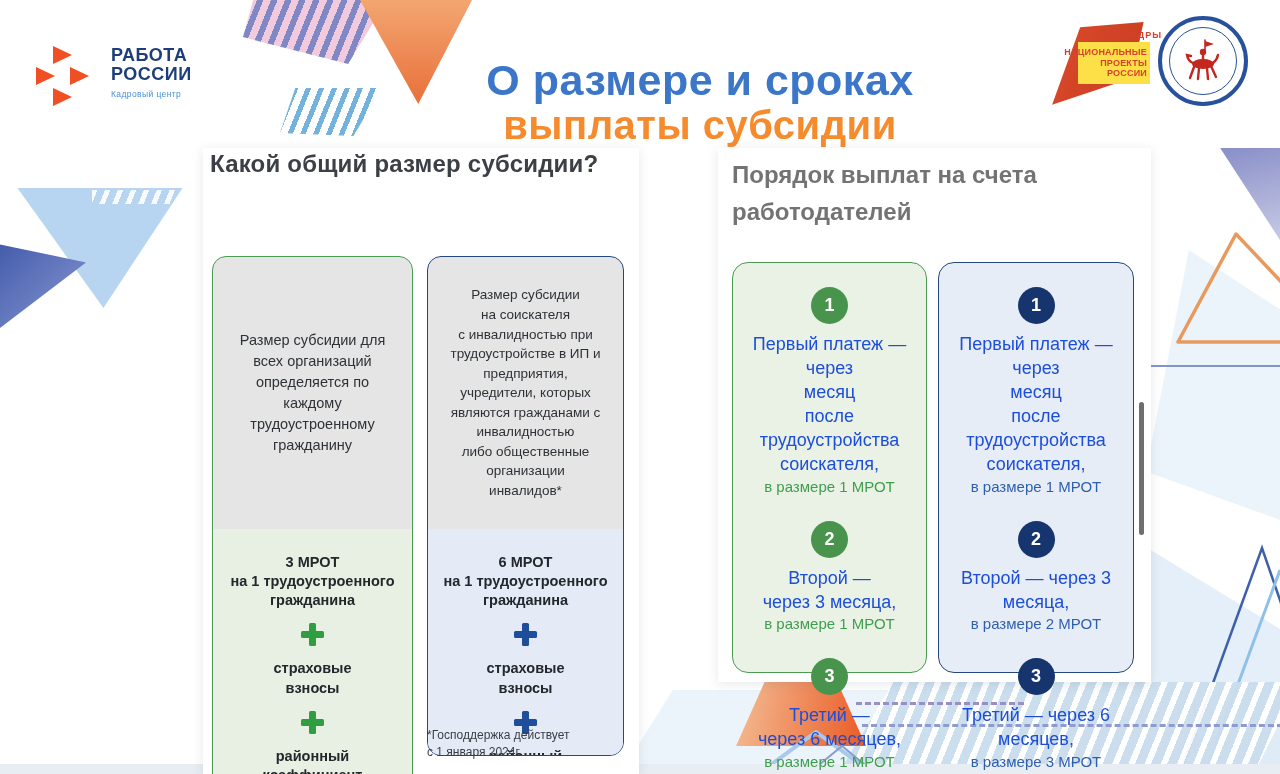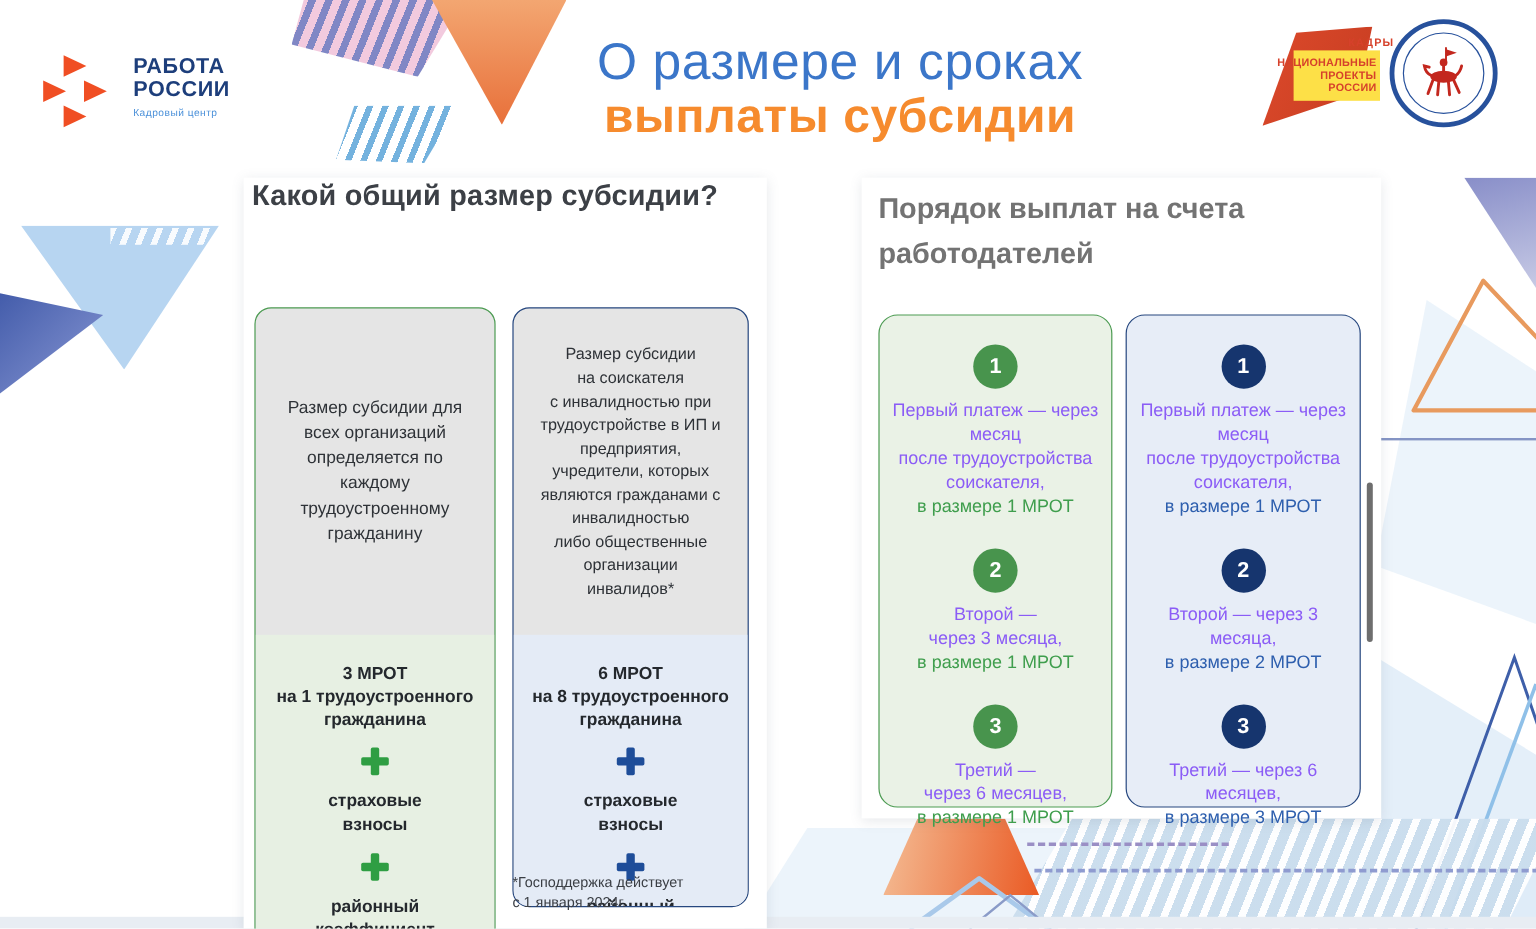--- a/index.html
+++ b/index.html
@@ -51,21 +51,21 @@
   .brand-arrows i{position:absolute;width:0;height:0;border-top:9px solid transparent;
     border-bottom:9px solid transparent;border-left:19px solid #f04e23;}
   .brand-arrows .a1{left:17px;top:0;}
   .brand-arrows .a2{left:0;top:21px;}
   .brand-arrows .a3{left:34px;top:21px;}
   .brand-arrows .a4{left:17px;top:42px;}
   .brand-name{font-size:18px;font-weight:800;color:#1d3e7b;line-height:1.08;letter-spacing:.5px;}
   .brand-sub{font-size:8.5px;color:#4a90d9;margin-top:4px;letter-spacing:.4px;}
 
   .title-block{left:430px;top:30px;width:540px;text-align:center;}
-  .title-1{font-size:43px;font-weight:400;color:#3b76c9;letter-spacing:.5px;line-height:1.05;}
+  .title-1{font-size:43px;font-weight:700;color:#3b76c9;letter-spacing:.5px;line-height:1.05;margin-top:28px;}
   .title-2{font-size:40px;font-weight:800;color:#f68b2e;letter-spacing:.5px;line-height:1.1;}
 
   .np-logo{left:1046px;top:22px;width:122px;height:88px;}
   .np-shape{position:absolute;left:0;top:0;width:100%;height:100%;
     background:linear-gradient(115deg,#dd4a2b,#c23a20);
     clip-path:polygon(5% 94%,28% 6%,80% 0,70% 64%);}
   .np-tag{position:absolute;right:6px;top:8px;font-size:9px;font-weight:800;color:#d6412b;letter-spacing:1px;}
   .np-box{position:absolute;left:32px;top:20px;width:66px;height:38px;background:#fde047;
     display:flex;flex-direction:column;align-items:flex-end;justify-content:center;padding:2px 3px;}
   .np-box div{font-size:9px;font-weight:800;color:#d6412b;line-height:1.18;letter-spacing:.2px;}
@@ -105,21 +105,21 @@
 
   
   .pay-card{position:absolute;border-radius:16px;box-sizing:border-box;padding:24px 10px 0;
     display:flex;flex-direction:column;gap:24px;text-align:center;}
   .pay-card.green{left:732px;top:262px;width:195px;height:411px;background:#eaf2e6;border:1.4px solid #4c9b52;}
   .pay-card.blue {left:938px;top:262px;width:196px;height:411px;background:#e7edf7;border:1.4px solid #26477f;}
   .step-badge{width:37px;height:37px;border-radius:50%;margin:0 auto 9px;display:flex;
     align-items:center;justify-content:center;color:#fff;font-size:18px;font-weight:700;}
   .pay-card.green .step-badge{background:#48944d;}
   .pay-card.blue  .step-badge{background:#16356e;}
-  .step-text{font-size:15px;line-height:1.33;color:#8b5cf6;white-space:pre-line;}
+  .step-text{font-size:18px;line-height:1.33;color:#1d4ed8;white-space:pre-line;}
   .step-hl{font-size:15px;line-height:1.33;white-space:pre-line;}
   .pay-card.green .step-hl{color:#3f9e4d;}
   .pay-card.blue  .step-hl{color:#2e5fae;}
 
   
   .scrollbar-thumb{left:1139px;top:402px;width:5px;height:133px;background:#6e6e6e;border-radius:3px;z-index:9;}
   svg.lines{position:absolute;pointer-events:none;}
 </style>
 </head>
 <body>
@@ -234,21 +234,21 @@
 трудоустройстве в ИП и
 предприятия,
 учредители, которых
 являются гражданами с
 инвалидностью
 либо общественные
 организации
 инвалидов*</div>
     <div class="size-bottom">
       <div class="amount">6 МРОТ
-на 8 трудоустроенного
+на 1 трудоустроенного
 гражданина</div>
       <div class="plus navy"></div>
       <div class="addon">страховые
 взносы</div>
       <div class="plus navy"></div>
       <div class="addon">районный
 коэффициент</div>
     </div>
   </div>
 

